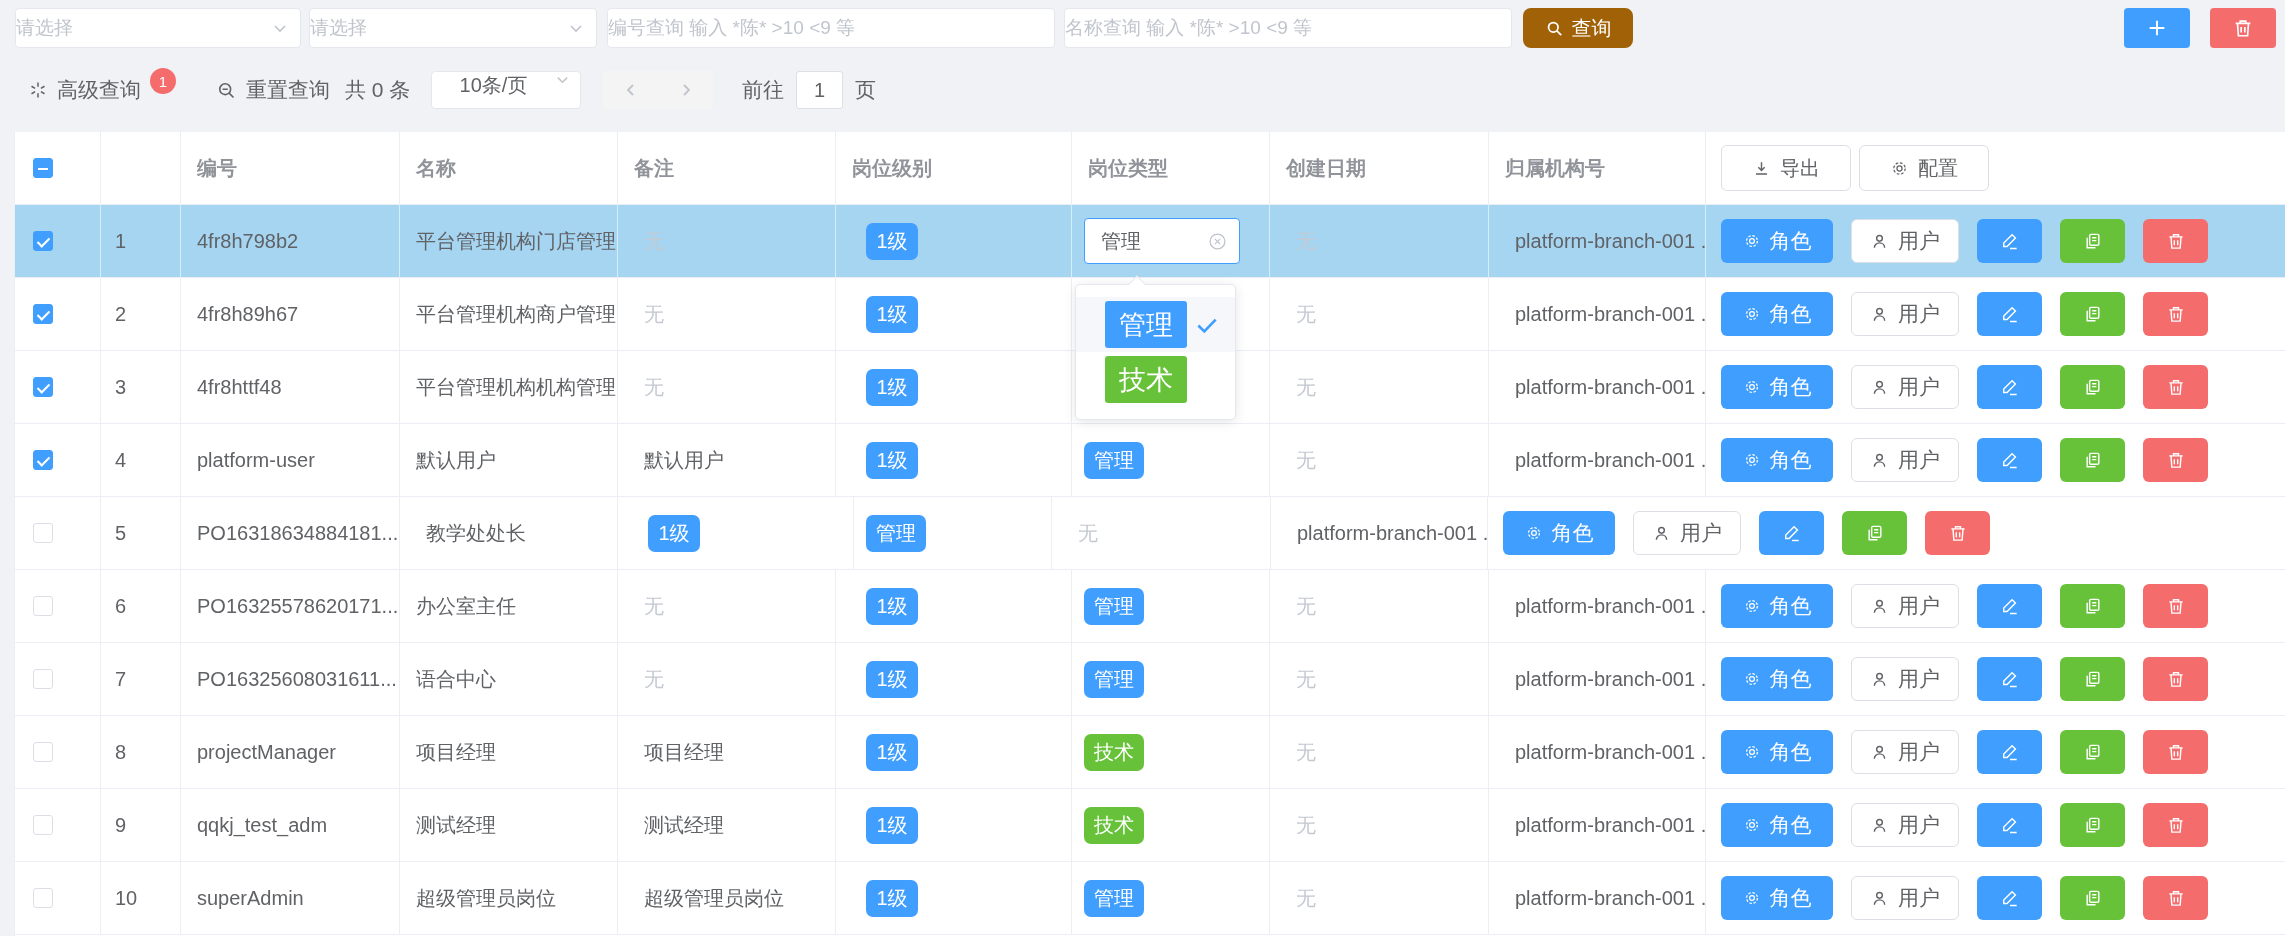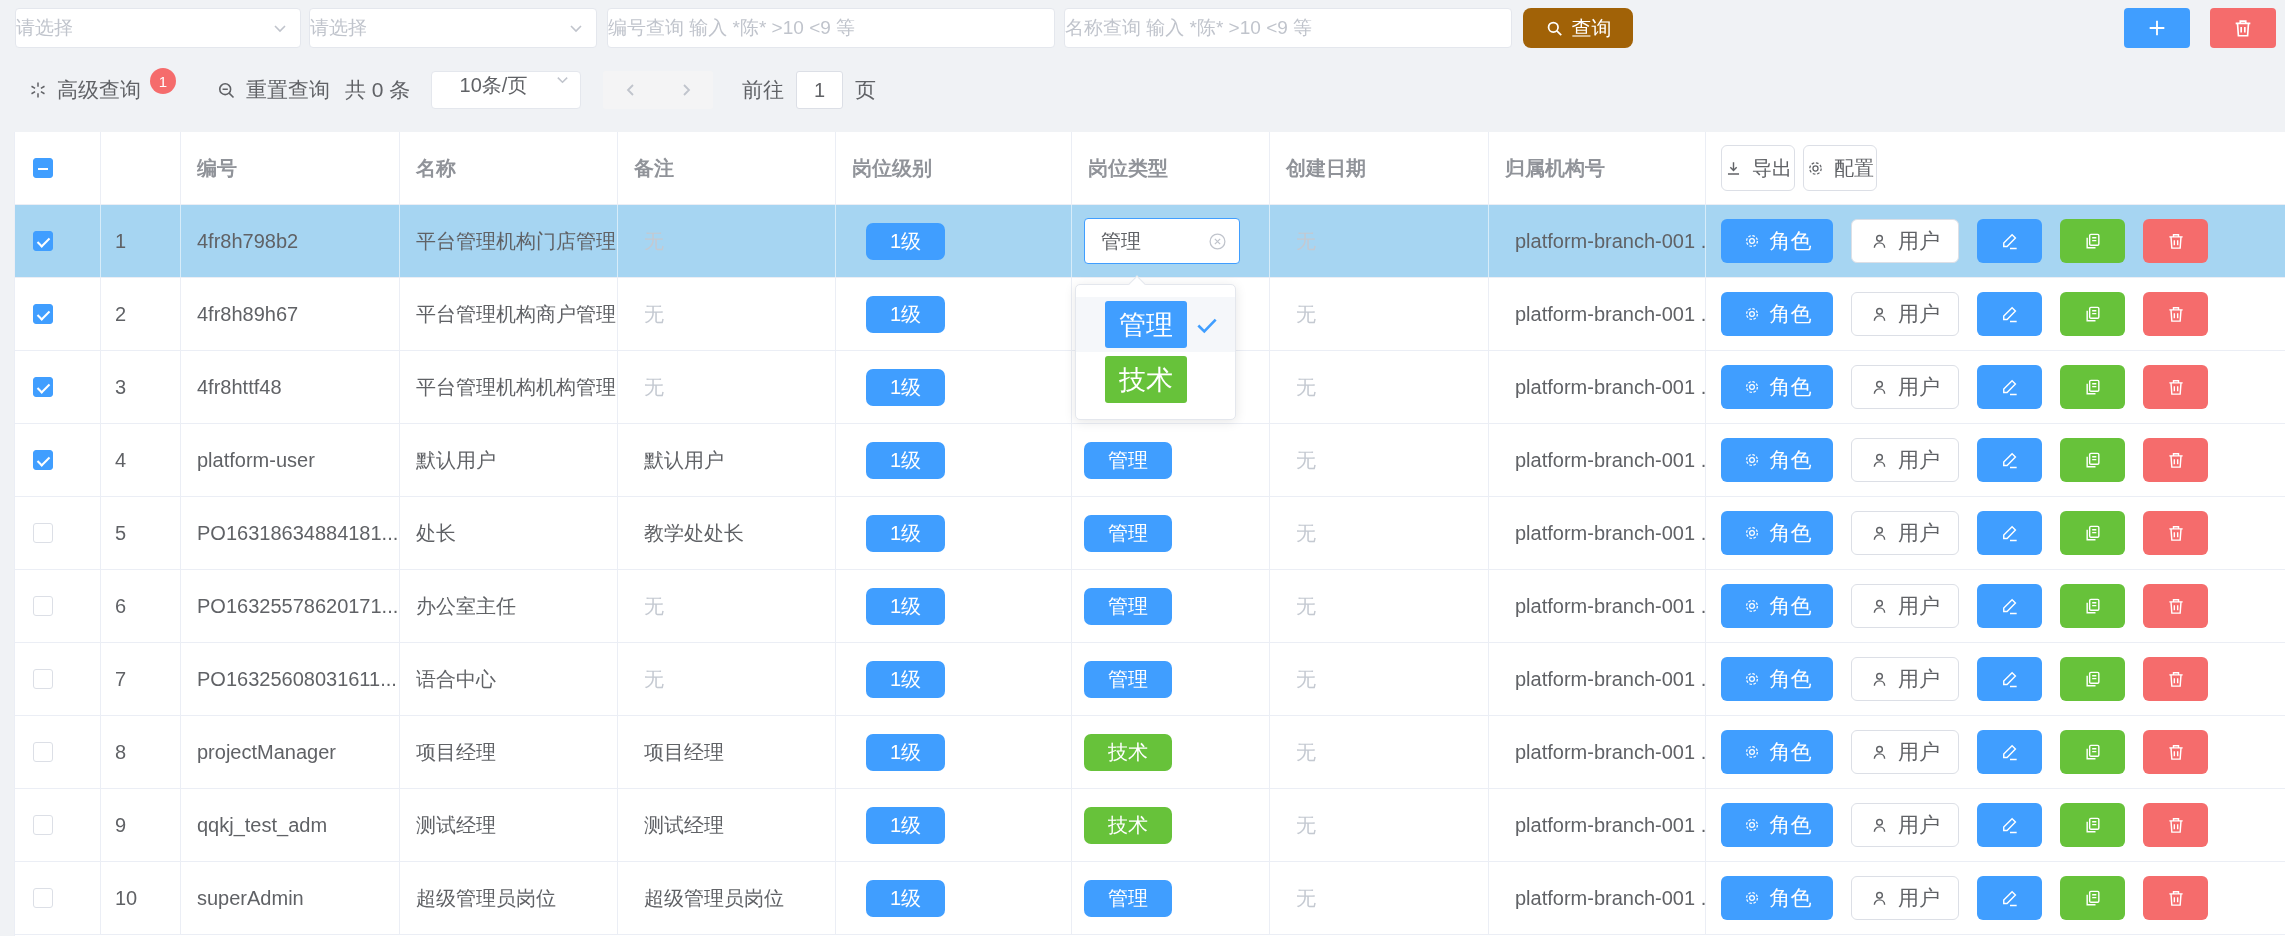--- a/index.html
+++ b/index.html
@@ -103,21 +103,21 @@
     content:""; position:absolute; left:6px; top:2.5px; width:5px; height:10px;
     border:solid #fff; border-width:0 2px 2px 0; transform:rotate(45deg);
   }
   .cb.indeterminate::after {
     content:""; position:absolute; left:4px; top:8.5px; width:10px; height:2.5px; background:#fff;
   }
 
   
   .tag {
     display:inline-flex; align-items:center; justify-content:center;
-    height:37px; padding:0 24px; min-width:52px; border-radius:7px;
+    height:37px; padding:0 10px; min-width:52px; border-radius:7px;
     color:#fff; font-size:20px; flex:0 0 auto;
   }
   .tag.blue { background:#409EFF; }
   .tag.green{ background:#67C23A; }
   .c-level .tag { margin-left:14px; }
   .tag.big { height:47px; min-width:82px; font-size:27px; border-radius:3px; padding:0 14px; }
 
   
   .btn {
     height:44px; border-radius:6px; border:none; cursor:pointer; font-family:Liberation Sans, sans-serif;
@@ -125,21 +125,21 @@
   }
   .btn.role { width:112px; background:#409EFF; color:#fff; }
   .btn.user { width:108px; background:#fff; color:#606266; border:1px solid #dcdfe6; }
   .btn.sq   { width:65px; }
   .btn.edit { background:#409EFF; }
   .btn.copy { background:#67C23A; }
   .btn.del  { background:#f56c6c; }
 
   
   .hbtn {
-    height:46px; padding:0 2px; background:#fff; border:1px solid #dcdfe6; border-radius:6px;
+    height:46px; padding:0 30px; background:#fff; border:1px solid #dcdfe6; border-radius:6px;
     color:#606266; font-size:20px; display:flex; align-items:center; gap:9px; cursor:pointer;
     font-family:inherit; font-weight:normal;
   }
   .head .c-actions { gap:8px; }
 
   
   .type-select {
     width:156px; height:46px; background:#fff; border:1px solid #409EFF; border-radius:4px;
     display:flex; align-items:center; padding:0 12px 0 16px; cursor:pointer;
   }
@@ -555,21 +555,20 @@
         </span>
       </button>
     </div>
   </div>
       <div class="tr">
     <div class="td c-check">
           <span class="cb"></span>
         </div>
     <div class="td c-idx">5</div>
     <div class="td c-code">PO16318634884181...</div>
-    <div class="td c-name">处长</div>
     <div class="td c-remark">教学处处长</div>
     <div class="td c-level">
           <span class="tag blue">1级</span>
         </div>
     <div class="td c-type">
       <span class="tag blue">管理</span>
 
     </div>
     <div class="td c-created muted">无</div>
     <div class="td c-org">platform-branch-001 ...</div>

